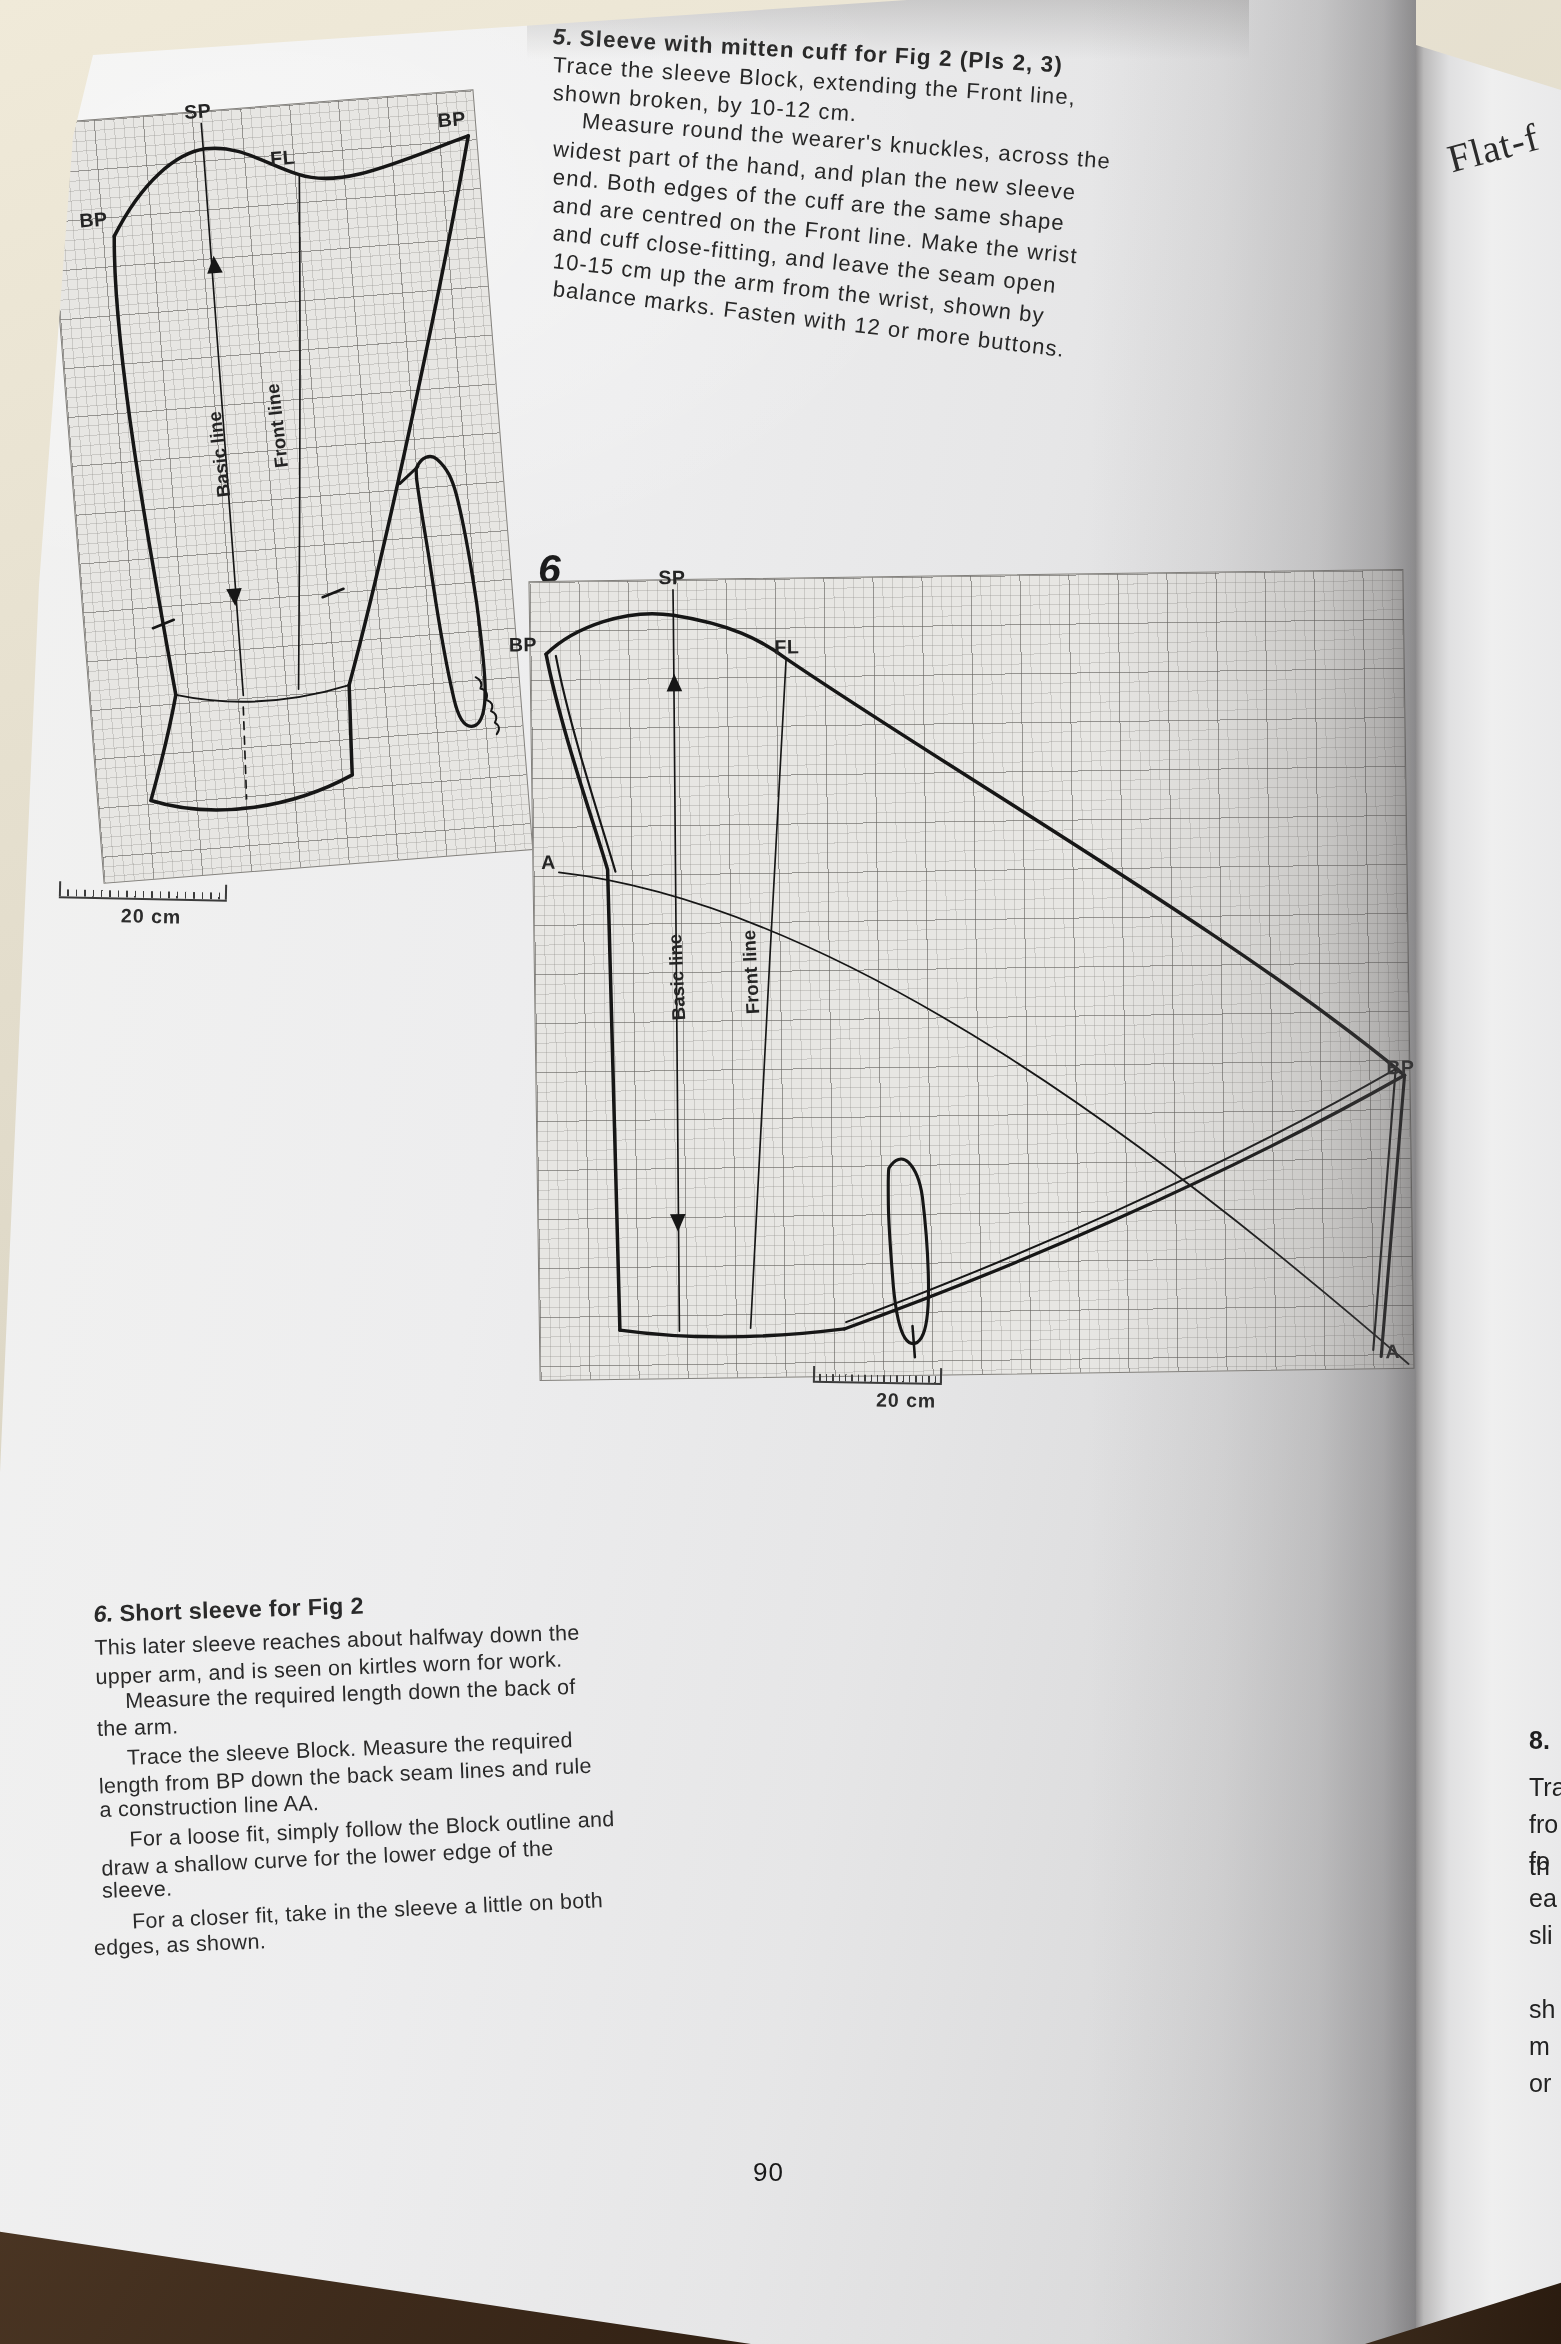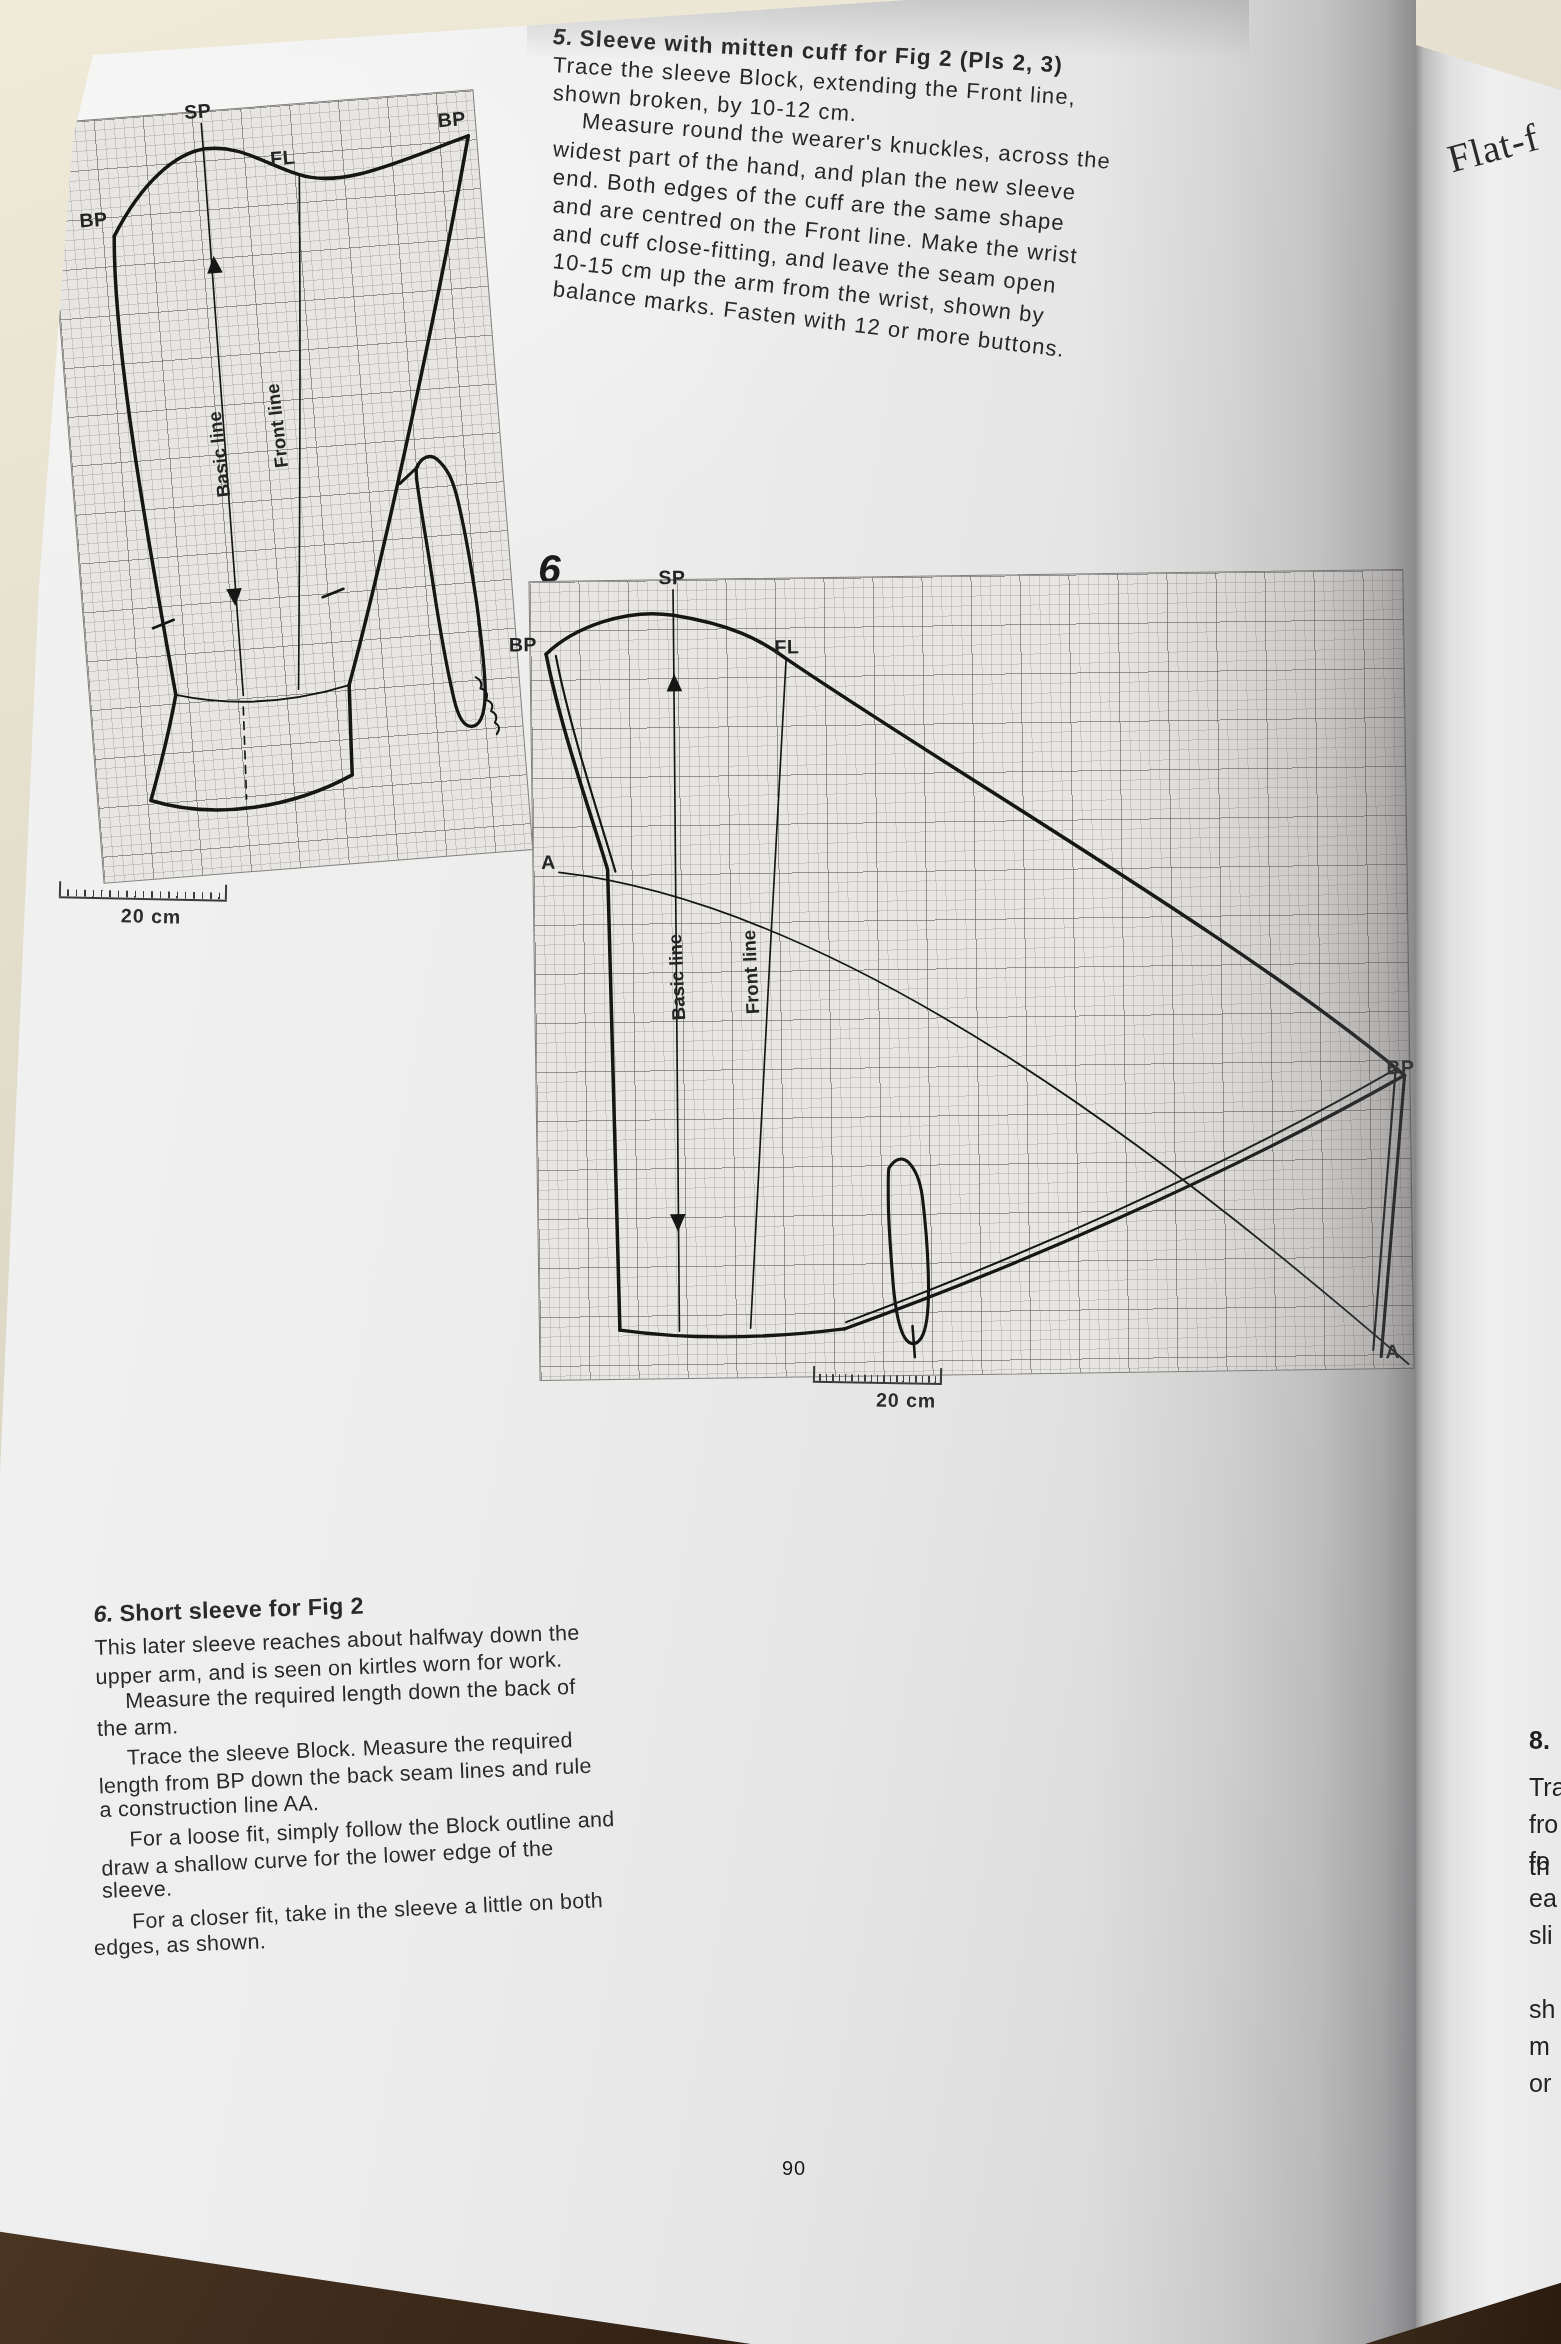--- a/index.html
+++ b/index.html
@@ -44,21 +44,21 @@
   .scale-label{position:absolute;font-size:19.5px;font-weight:700;color:#2c2c2c;letter-spacing:1px;}
   
   .tb5{position:absolute;left:553px;top:23.4px;width:683px;}
   .tb5 .ln{white-space:nowrap;font-size:22px;letter-spacing:1.1px;line-height:28px;transform-origin:0 50%;color:#272727;}
   .tb5 .hd{font-weight:700;font-size:22.4px;}
   .tb6{position:absolute;left:93px;top:1601px;width:683px;transform:rotate(-1.8deg);transform-origin:0 0;}
   .tb6 .ln{white-space:nowrap;font-size:21.5px;letter-spacing:0.3px;line-height:27px;color:#2a2a2a;}
   .tb6 .hd{font-weight:700;font-size:23.4px;margin-bottom:6.8px;}
   .ind{margin-left:29px;}
   .hd .num{font-style:italic;margin-right:5.9px;}
-  .page-num{position:absolute;left:782px;top:2157px;font-size:20px;color:#181818;letter-spacing:1px;}
+  .page-num{position:absolute;left:753px;top:2157px;font-size:26px;color:#181818;letter-spacing:1px;}
   
   .curve-shade{
     position:absolute;left:1090px;top:0;width:326px;height:2344px;pointer-events:none;
     background:linear-gradient(to right,rgba(108,106,107,0) 0%,rgba(108,106,107,.10) 40%,rgba(100,98,99,.22) 70%,rgba(88,86,88,.38) 90%,rgba(66,64,66,.52) 100%);
   }
   .top-shade{position:absolute;left:527px;top:0;width:722px;height:59px;pointer-events:none;
     background:linear-gradient(to bottom,rgba(120,118,116,.28),rgba(120,118,116,0));}
   
   .page-right{
     position:absolute;left:1416px;top:0;width:145px;height:2344px;overflow:hidden;

